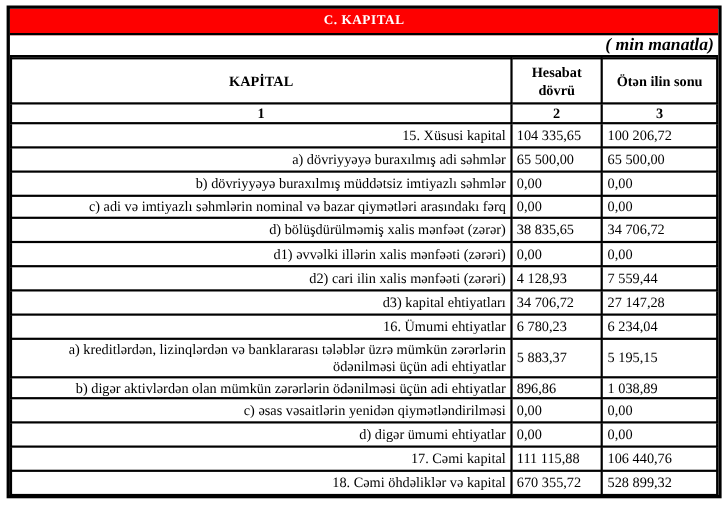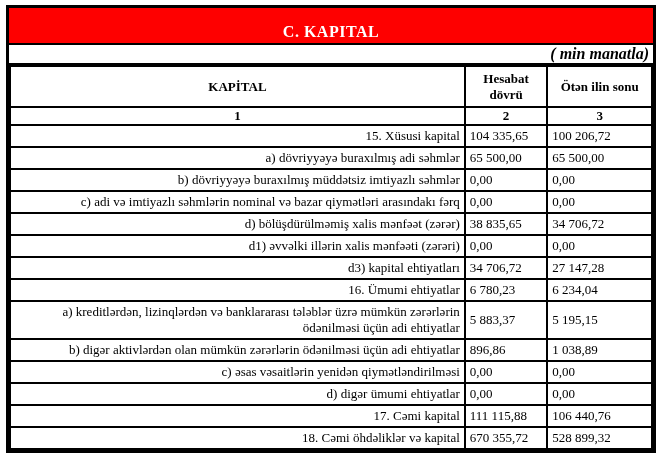--- a/index.html
+++ b/index.html
@@ -7,22 +7,22 @@
     width:662px;height:459px;box-sizing:border-box;
     padding:5px 6px 6px 6px;background:#ffffff;
     font-family:"Liberation Serif","DejaVu Serif",serif;color:#000;
   }
   .frame{
     border:3px solid #000;height:100%;box-sizing:border-box;
     display:flex;flex-direction:column;overflow:hidden;
   }
   .title-bar{
     background:#fe0000;color:#ffffff;text-align:center;
-    font-weight:bold;font-size:16px;line-height:19px;
-    padding:14px 0 2px 0;border-bottom:2px solid #000;
+    font-weight:bold;font-size:12px;line-height:19px;
+    padding:1px 0 2px 0;border-bottom:2px solid #000;
     letter-spacing:.5px;flex:0 0 auto;
   }
   .units-row{
     text-align:right;font-style:italic;font-size:16px;line-height:15px;
     padding:1px 4px 2px 0;border-bottom:2px solid #000;flex:0 0 auto;
     font-weight:bold;
   }
   table.cap{
     border-collapse:collapse;table-layout:fixed;width:100%;
     font-size:13px;flex:1 1 auto;
@@ -101,20 +101,25 @@
           <td class="lbl">d) bölüşdürülməmiş xalis mənfəət (zərər)</td>
           <td class="val">38 835,65</td>
           <td class="val">34 706,72</td>
         </tr>
         <tr class="ind2 single">
           <td class="lbl">d1) əvvəlki illərin xalis mənfəəti (zərəri)</td>
           <td class="val">0,00</td>
           <td class="val">0,00</td>
         </tr>
         <tr class="ind2 single">
+          <td class="lbl">d2) cari ilin xalis mənfəəti (zərəri)</td>
+          <td class="val">4 128,93</td>
+          <td class="val">7 559,44</td>
+        </tr>
+        <tr class="ind2 single">
           <td class="lbl">d3) kapital ehtiyatları</td>
           <td class="val">34 706,72</td>
           <td class="val">27 147,28</td>
         </tr>
         <tr class="ind0 single">
           <td class="lbl">16. Ümumi ehtiyatlar</td>
           <td class="val">6 780,23</td>
           <td class="val">6 234,04</td>
         </tr>
         <tr class="ind1">

